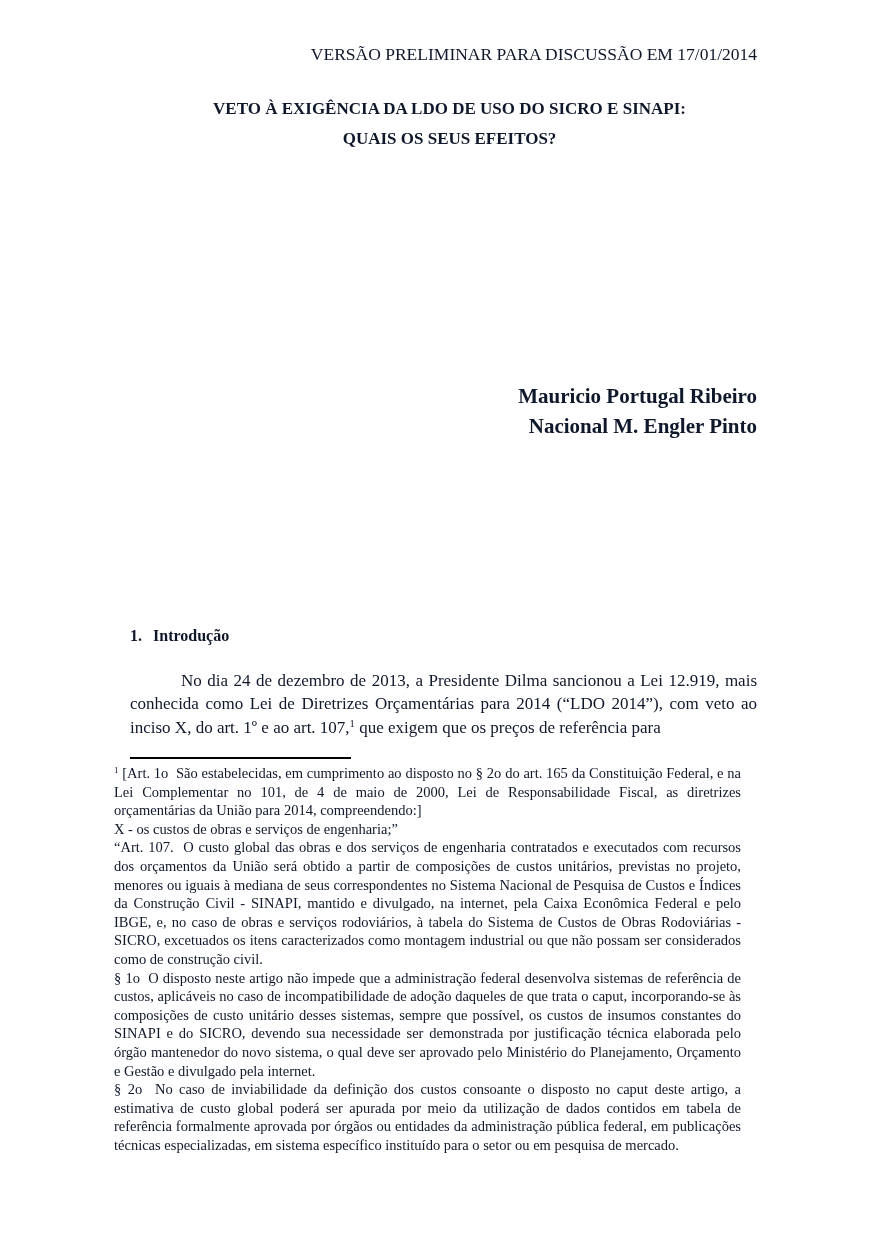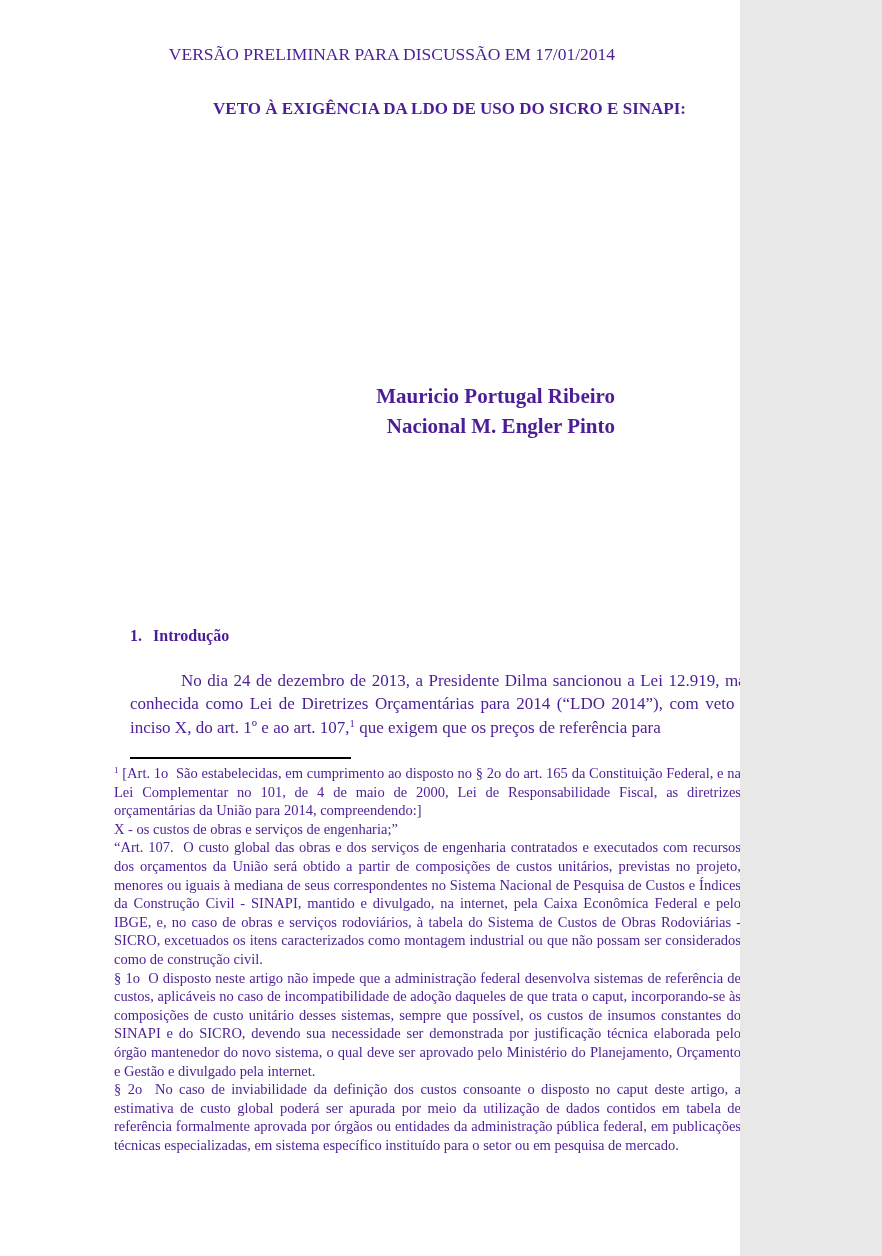--- a/index.html
+++ b/index.html
@@ -2,24 +2,24 @@
 <html><head>
 <meta charset="utf-8">
 <style>
   html, body {
     margin: 0;
     padding: 0;
     background: #e8e8e8;
   }
   .page {
     position: relative;
-    width: 740px;
+    width: 882px;
     height: 1256px;
     background: #ffffff;
-    color: #4c1d95;
+    color: #0f172a;
     font-family: "Liberation Serif", "DejaVu Serif", serif;
     overflow: hidden;
   }
   .draft-note {
     position: absolute;
     top: 42px;
     right: 125px;
     font-size: 17.5px;
     line-height: 24px;
     text-align: right;
@@ -99,20 +99,21 @@
 </style>
 </head>
 <body>
 
 <div class="page">
 
   <div class="draft-note">VERSÃO PRELIMINAR PARA DISCUSSÃO EM 17/01/2014</div>
 
   <div class="doc-title">
     <div>VETO À EXIGÊNCIA DA LDO DE USO DO SICRO E SINAPI:</div>
+    <div>QUAIS OS SEUS EFEITOS?</div>
   </div>
 
   <div class="authors">
     <div>Mauricio Portugal Ribeiro</div>
     <div>Nacional M. Engler Pinto</div>
   </div>
 
   <div class="section-heading"><span class="num">1.</span><span>Introdução</span></div>
 
   <p class="intro-paragraph"><span>No dia 24 de dezembro de 2013, a Presidente Dilma sancionou a Lei 12.919, mais conhecida como Lei de Diretrizes Orçamentárias para 2014 (“LDO 2014”), com veto ao inciso X, do art. 1º e ao art. 107,</span><sup>1</sup><span> que exigem que os preços de referência para</span></p>

